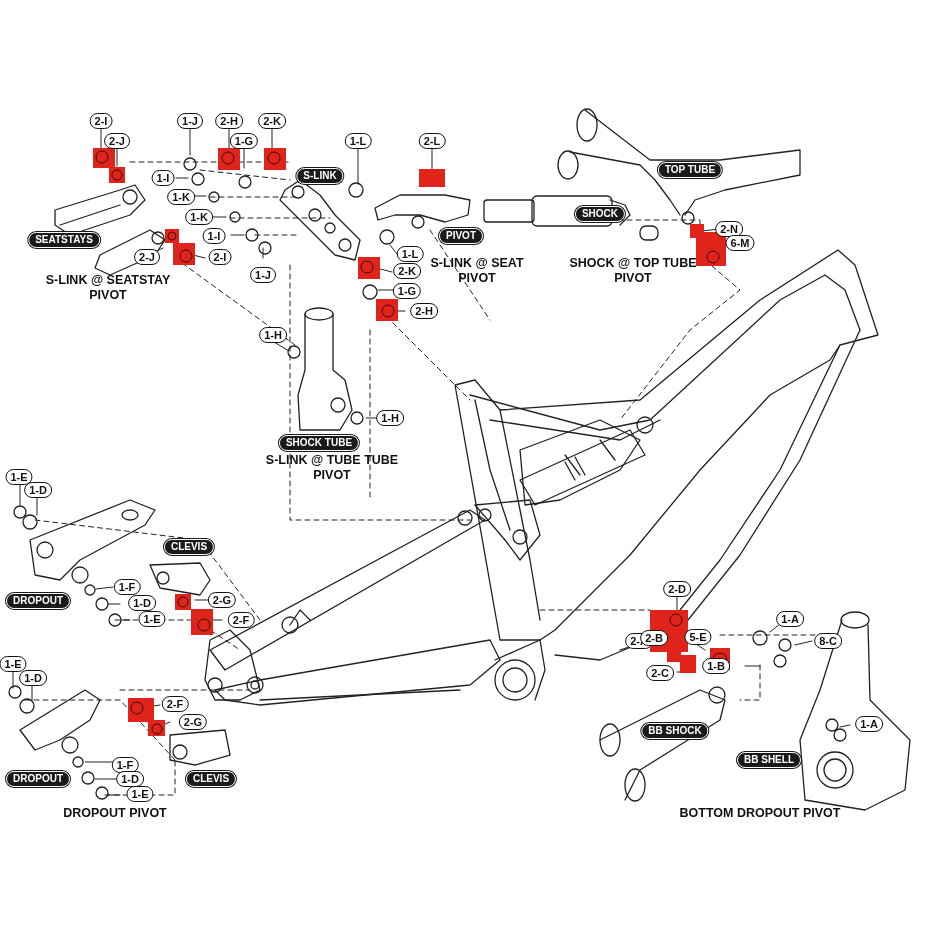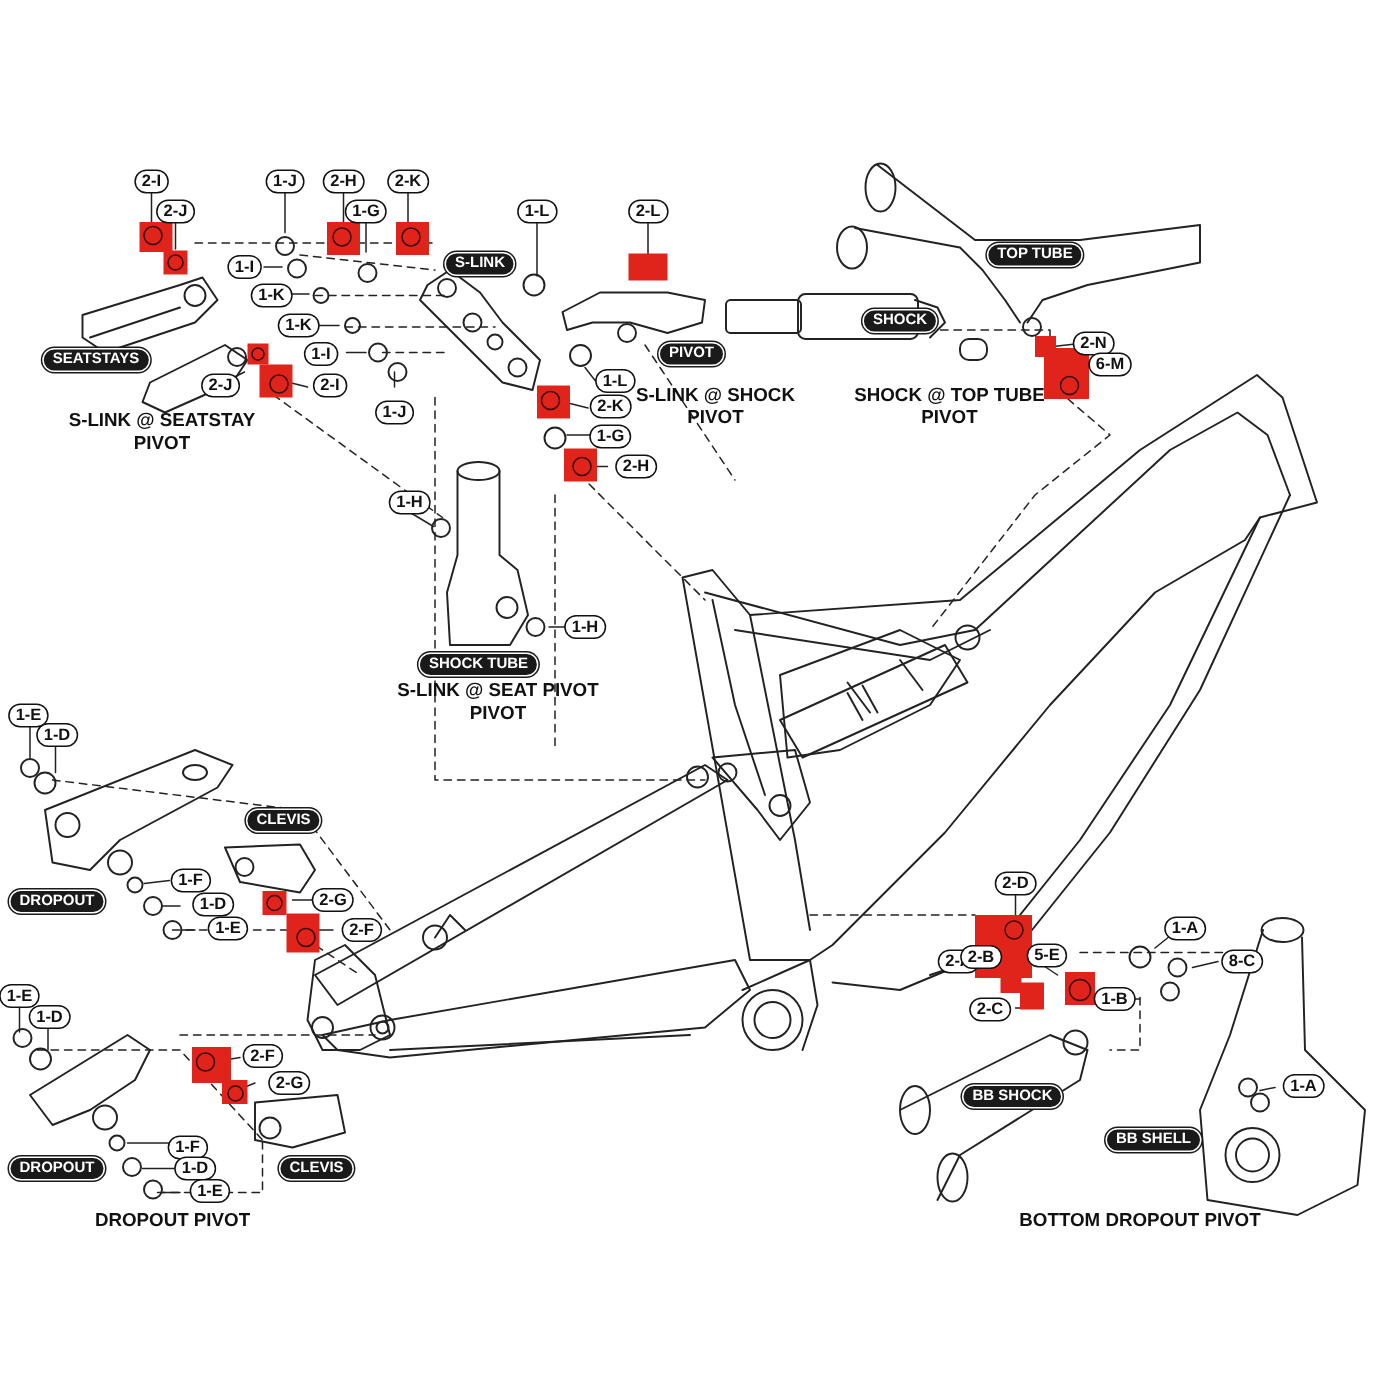--- a/index.html
+++ b/index.html
@@ -235,29 +235,29 @@
   <div class="badge" style="left:38px;top:779px">DROPOUT</div>
   <div class="badge" style="left:211px;top:779px">CLEVIS</div>
   <div class="badge" style="left:675px;top:731px">BB SHOCK</div>
   <div class="badge" style="left:769px;top:760px">BB SHELL</div>
 
   <div class="title" style="left:108px;top:273px">
     <div>S-LINK @ SEATSTAY</div>
     <div>PIVOT</div>
   </div>
   <div class="title" style="left:477px;top:256px">
-    <div>S-LINK @ SHOCK</div>
+    <div>S-LINK @ SEAT</div>
     <div>PIVOT</div>
   </div>
   <div class="title" style="left:633px;top:256px">
     <div>SHOCK @ TOP TUBE</div>
     <div>PIVOT</div>
   </div>
   <div class="title" style="left:332px;top:453px">
-    <div>S-LINK @ SEAT PIVOT</div>
+    <div>S-LINK @ TUBE TUBE</div>
     <div>PIVOT</div>
   </div>
   <div class="title" style="left:115px;top:806px">
     <div>DROPOUT PIVOT</div>
   </div>
   <div class="title" style="left:760px;top:806px">
     <div>BOTTOM DROPOUT PIVOT</div>
   </div>
 
   <div class="callout" style="left:101px;top:121px">2-I</div>
@@ -297,15 +297,15 @@
   <div class="callout" style="left:125px;top:765px">1-F</div>
   <div class="callout" style="left:130px;top:779px">1-D</div>
   <div class="callout" style="left:140px;top:794px">1-E</div>
   <div class="callout" style="left:677px;top:589px">2-D</div>
   <div class="callout" style="left:639px;top:641px">2-A</div>
   <div class="callout" style="left:698px;top:637px">5-E</div>
   <div class="callout" style="left:654px;top:638px">2-B</div>
   <div class="callout" style="left:660px;top:673px">2-C</div>
   <div class="callout" style="left:790px;top:619px">1-A</div>
   <div class="callout" style="left:828px;top:641px">8-C</div>
-  <div class="callout" style="left:743px;top:666px">1-B</div>
+  <div class="callout" style="left:716px;top:666px">1-B</div>
   <div class="callout" style="left:869px;top:724px">1-A</div>
 </div>
 
 </body></html>

